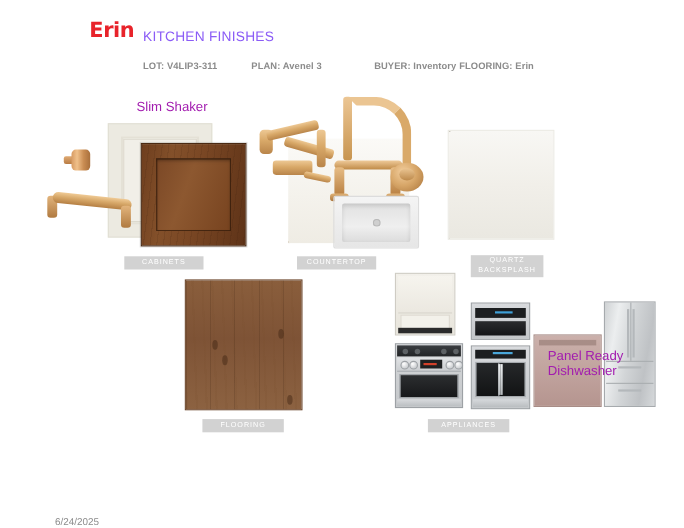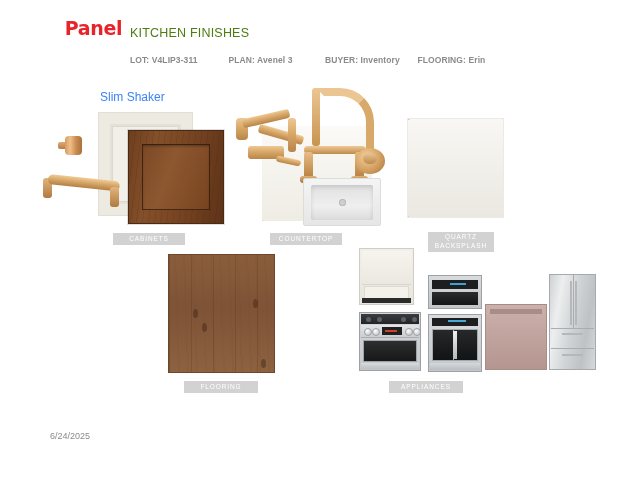--- a/index.html
+++ b/index.html
@@ -35,36 +35,36 @@
     font-family: "DejaVu Sans", sans-serif;
   }
   .logo .l1 { display:block; }
   .logo .l2 { display:block; }
 
   .doc-title {
     position: absolute;
     left: 130px;
     top: 26px;
     font-size: 12.5px;
-    color: #4d7c0f;
+    color: #8b5cf6;
     letter-spacing: 0.2px;
   }
   .meta-row {
     position: absolute;
     left: 130px;
     top: 55px;
     font-size: 8.5px;
     color: #8b8b8b;
     letter-spacing: 0.1px;
     white-space: nowrap;
   }
   .meta-row span.meta-item { display: inline-block; font-weight: bold; }
   .meta-lot  { width: 96px; }
   .meta-plan { width: 94px; }
-  .meta-buyer{ width: 90px; }
+  .meta-buyer{ width: 90px; text-align: right; }
 
   
   .chip {
     position: absolute;
     background: #d2d2d2;
     color: #ffffff;
     font-size: 6.5px;
     letter-spacing: 0.9px;
     text-align: center;
     line-height: 1.35;
@@ -75,33 +75,34 @@
   }
   #chip-cabinets    { left: 113px; top: 233px; width: 72px;  height: 12px; }
   #chip-countertop  { left: 270px; top: 233px; width: 72px;  height: 12px; }
   #chip-backsplash  { left: 428px; top: 232px; width: 66px;  height: 20px; flex-direction: column; }
   #chip-flooring    { left: 184px; top: 381px; width: 74px;  height: 12px; }
   #chip-appliances  { left: 389px; top: 381px; width: 74px;  height: 12px; }
 
   
   .annot {
     position: absolute;
-    color: #3b82f6;
+    color: #a21caf;
     font-size: 11.5px;
     line-height: 14px;
     white-space: pre;
+    margin-left: 24px;
   }
   #annot-slim-shaker { left: 100px; top: 90px; font-size: 12px; }
   #annot-panel-ready { left: 474px; top: 316px; font-size: 12px; }
 
   
   .footer-date {
     position: absolute;
     left: 50px;
-    top: 431px;
+    top: 469px;
     font-size: 9px;
     color: #8b8b8b;
   }
   .footer-initials {
     position: absolute;
     left: 232px;
     top: 447px;
     font-size: 9px;
     color: #8b8b8b;
   }
@@ -443,21 +444,21 @@
   }
   #ap-fridge .dh1 { top:62%; }
   #ap-fridge .dh2 { top:84%; }
 </style>
 </head>
 <body>
 
 <div id="page">
 
   <div class="logo">
-    <span class="l2">Panel</span>
+    <span class="l2">Erin</span>
   </div>
 
   <div class="doc-title">KITCHEN FINISHES</div>
 
   <div class="meta-row">
     <span class="meta-item meta-lot">LOT: V4LIP3-311</span>
     <span class="meta-item meta-plan">PLAN: Avenel 3</span>
     <span class="meta-item meta-buyer">BUYER: Inventory</span>
     <span class="meta-item">FLOORING: Erin</span>
   </div>
@@ -589,20 +590,22 @@
   <div class="swatch" id="ap-fridge">
     <div class="split"></div>
     <div class="fhandle fh1"></div>
     <div class="fhandle fh2"></div>
     <div class="shelfline s1"></div>
     <div class="dhandle dh1"></div>
     <div class="shelfline s2"></div>
     <div class="dhandle dh2"></div>
   </div>
 
+  <div class="annot" id="annot-panel-ready">Panel Ready
+Dishwasher</div>
 
   <div class="chip" id="chip-appliances">
     <span>APPLIANCES</span>
   </div>
 
   <div class="footer-date">6/24/2025</div>
 
 
 </div>
 

